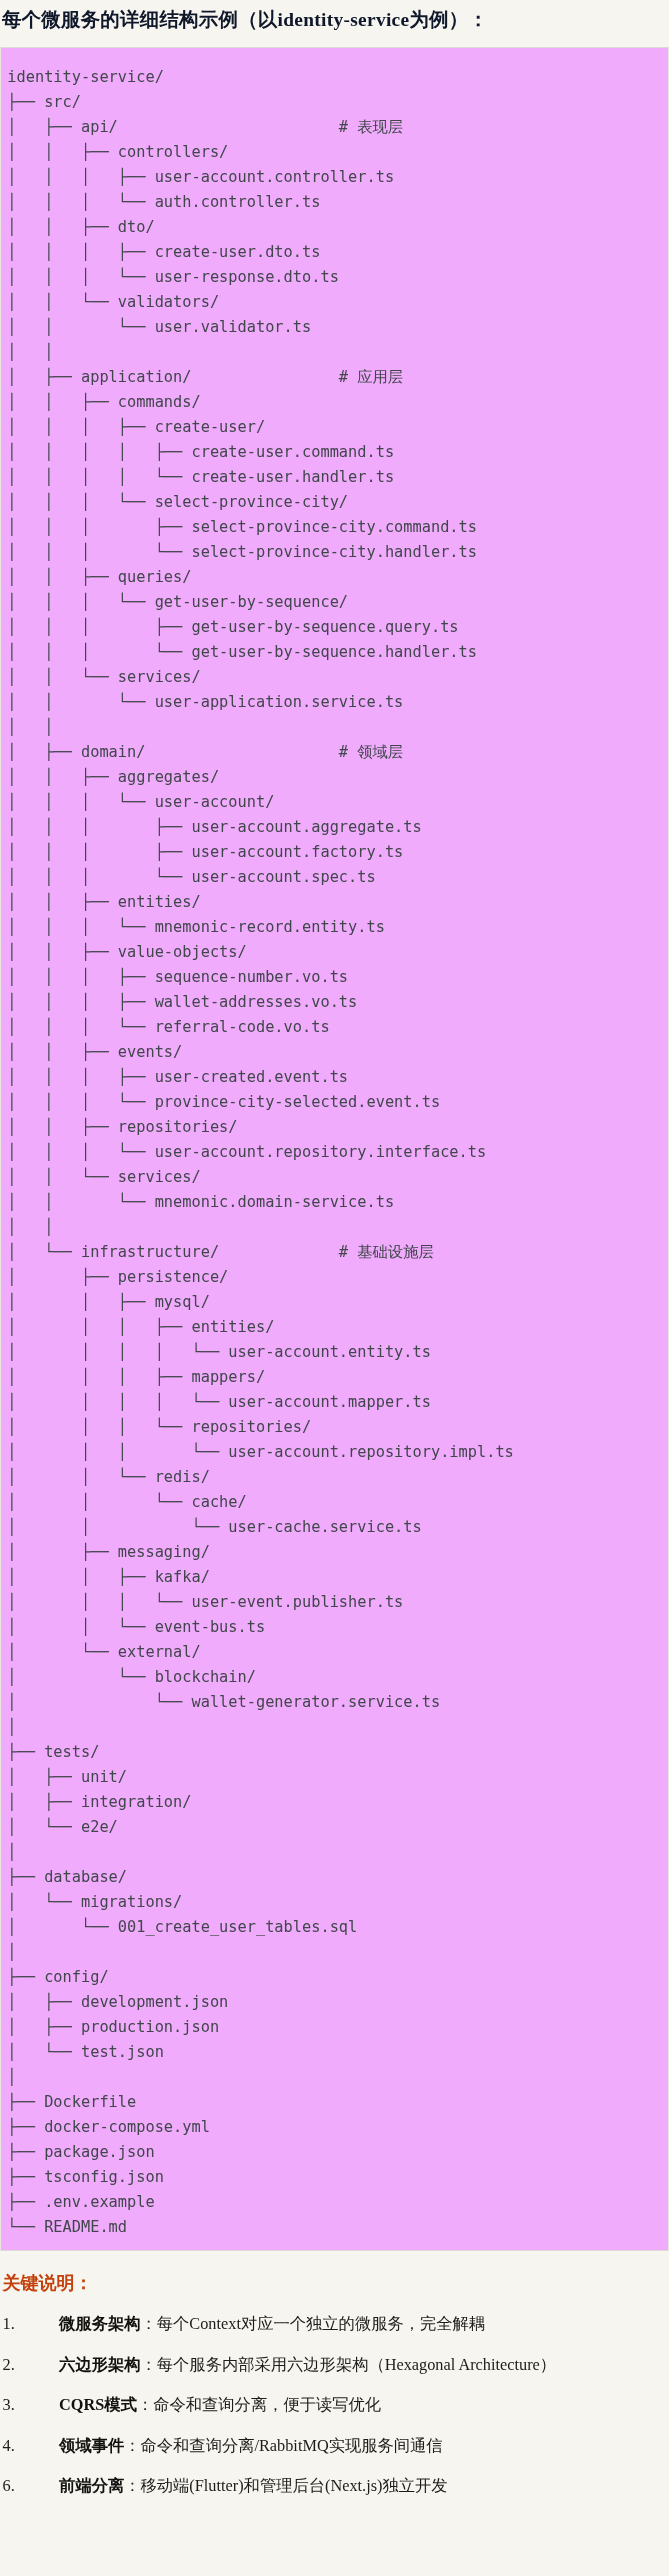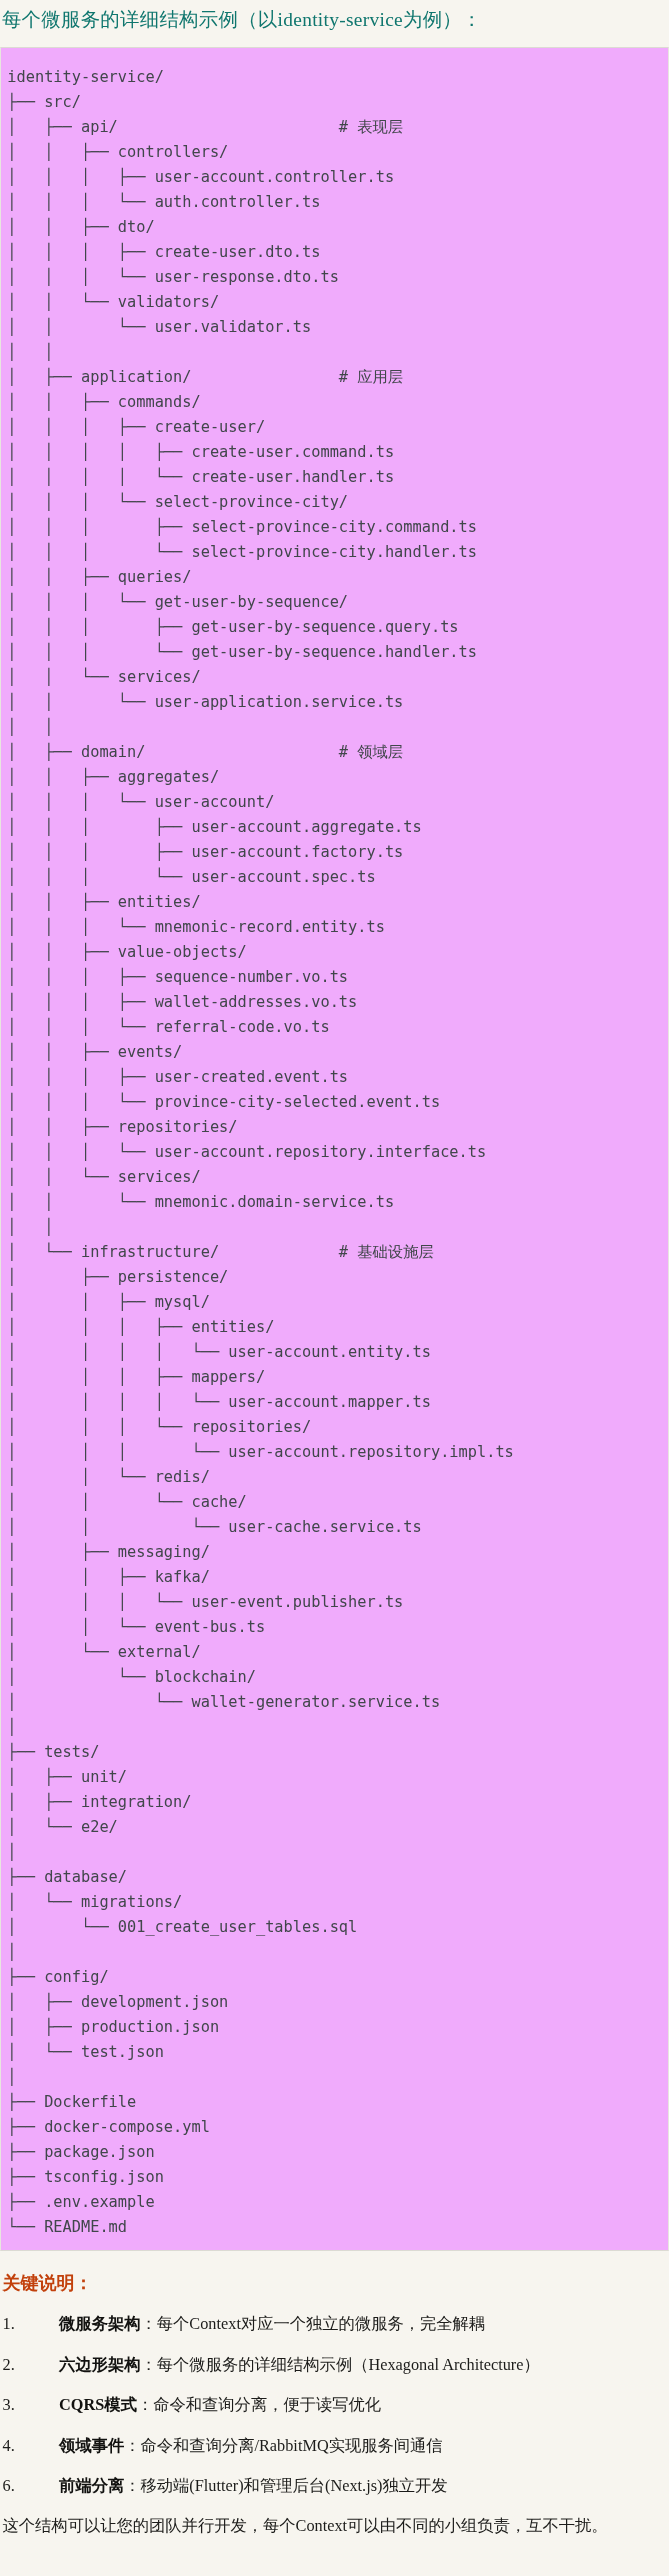--- a/index.html
+++ b/index.html
@@ -11,22 +11,22 @@
     font-family: "Liberation Serif", serif;
     overflow: hidden;
   }
   .page { width: 669px; }
 
   .page-title {
     margin: 0;
     padding: 6.3px 6.3px 0 1.9px;
     font-size: 19.4px;
     line-height: 1.4;
-    font-weight: 400;
-    color: #0f766e;
+    font-weight: 700;
+    color: #0f172a;
     letter-spacing: 0.3px;
   }
 
   .code-panel {
     margin-top: 13.8px;
     background: #f0abfc;
     border-top: 1.3px solid #dcdad3;
     border-bottom: 1.3px solid #dcdad3;
     border-left: 0.6px solid #e8e6df;
     border-right: 0.6px solid #e8e6df;
@@ -168,33 +168,32 @@
 
   <div class="notes">
 
     <div class="notes-heading">关键说明：</div>
 
     <div class="note-item">
       <span class="note-num">1.</span><span class="note-label">微服务架构</span><span class="note-text">：每个Context对应一个独立的微服务，完全解耦</span>
     </div>
 
     <div class="note-item">
-      <span class="note-num">2.</span><span class="note-label">六边形架构</span><span class="note-text">：每个微服务的详细结构示例（Hexagonal Architecture）</span>
+      <span class="note-num">2.</span><span class="note-label">六边形架构</span><span class="note-text">：每个服务内部采用六边形架构（Hexagonal Architecture）</span>
     </div>
 
     <div class="note-item">
       <span class="note-num">3.</span><span class="note-label">CQRS模式</span><span class="note-text">：命令和查询分离，便于读写优化</span>
     </div>
 
     <div class="note-item">
       <span class="note-num">4.</span><span class="note-label">领域事件</span><span class="note-text">：命令和查询分离/RabbitMQ实现服务间通信</span>
     </div>
 
 
     <div class="note-item">
       <span class="note-num">6.</span><span class="note-label">前端分离</span><span class="note-text">：移动端(Flutter)和管理后台(Next.js)独立开发</span>
     </div>
 
-    <div class="notes-footer">这个结构可以让您的团队并行开发，每个Context可以由不同的小组负责，互不干扰。</div>
 
   </div>
 </div>
 
 
 </body></html>

